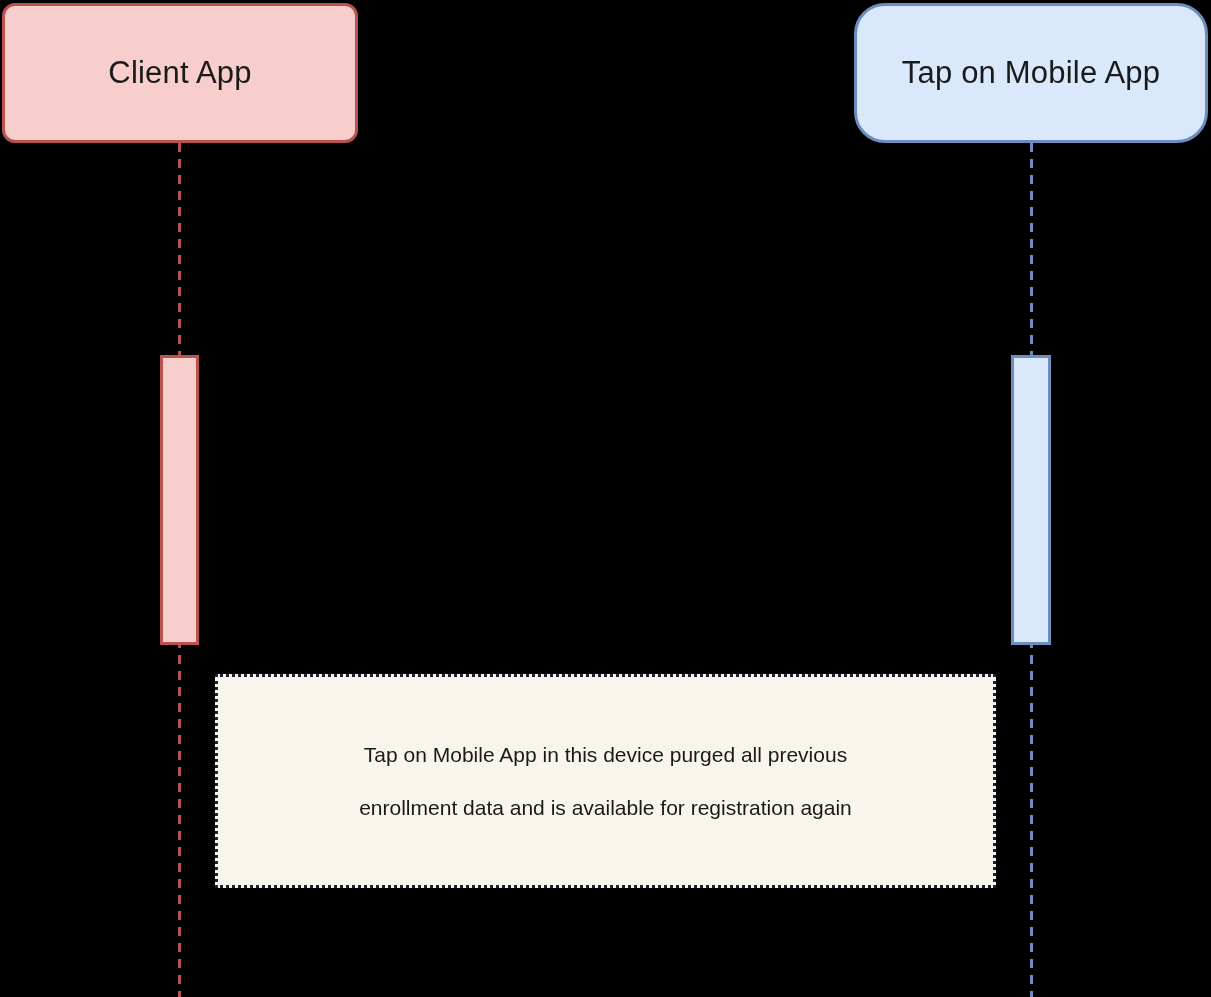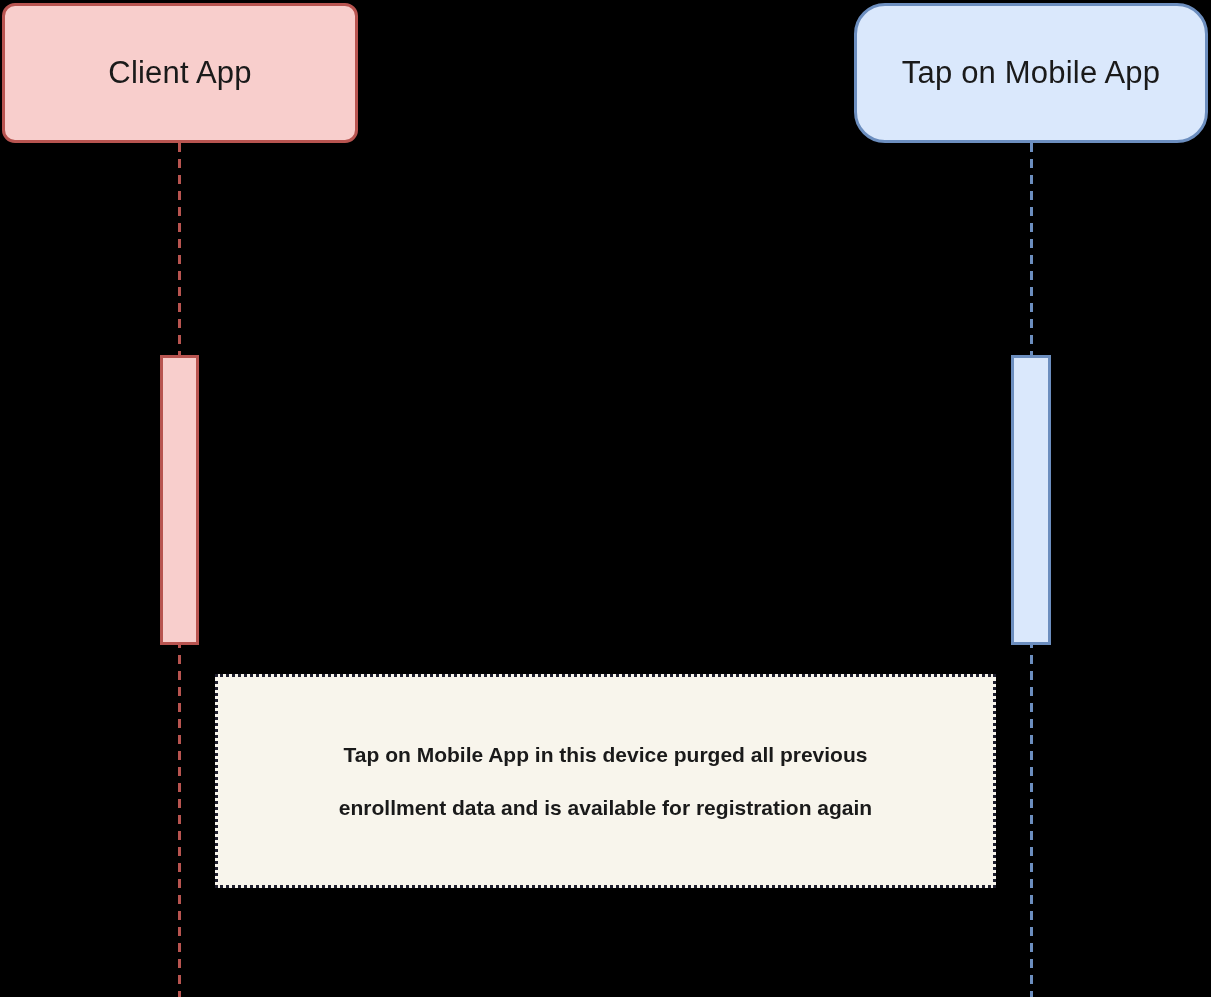--- a/index.html
+++ b/index.html
@@ -117,21 +117,20 @@
     width: 781px;
     height: 214px;
     box-sizing: border-box;
     background: #f8f5ec;
     border: 3px dotted #1f1f2e;
     display: flex;
     flex-direction: column;
     align-items: center;
     justify-content: center;
     padding: 0 26px;
-    font-weight: bold;
   }
   .note-line {
     font-size: 21px;
     color: #1a1a1a;
     line-height: 1.0;
     text-align: center;
     white-space: nowrap;
   }
   .note-line + .note-line {
     margin-top: 32px;

